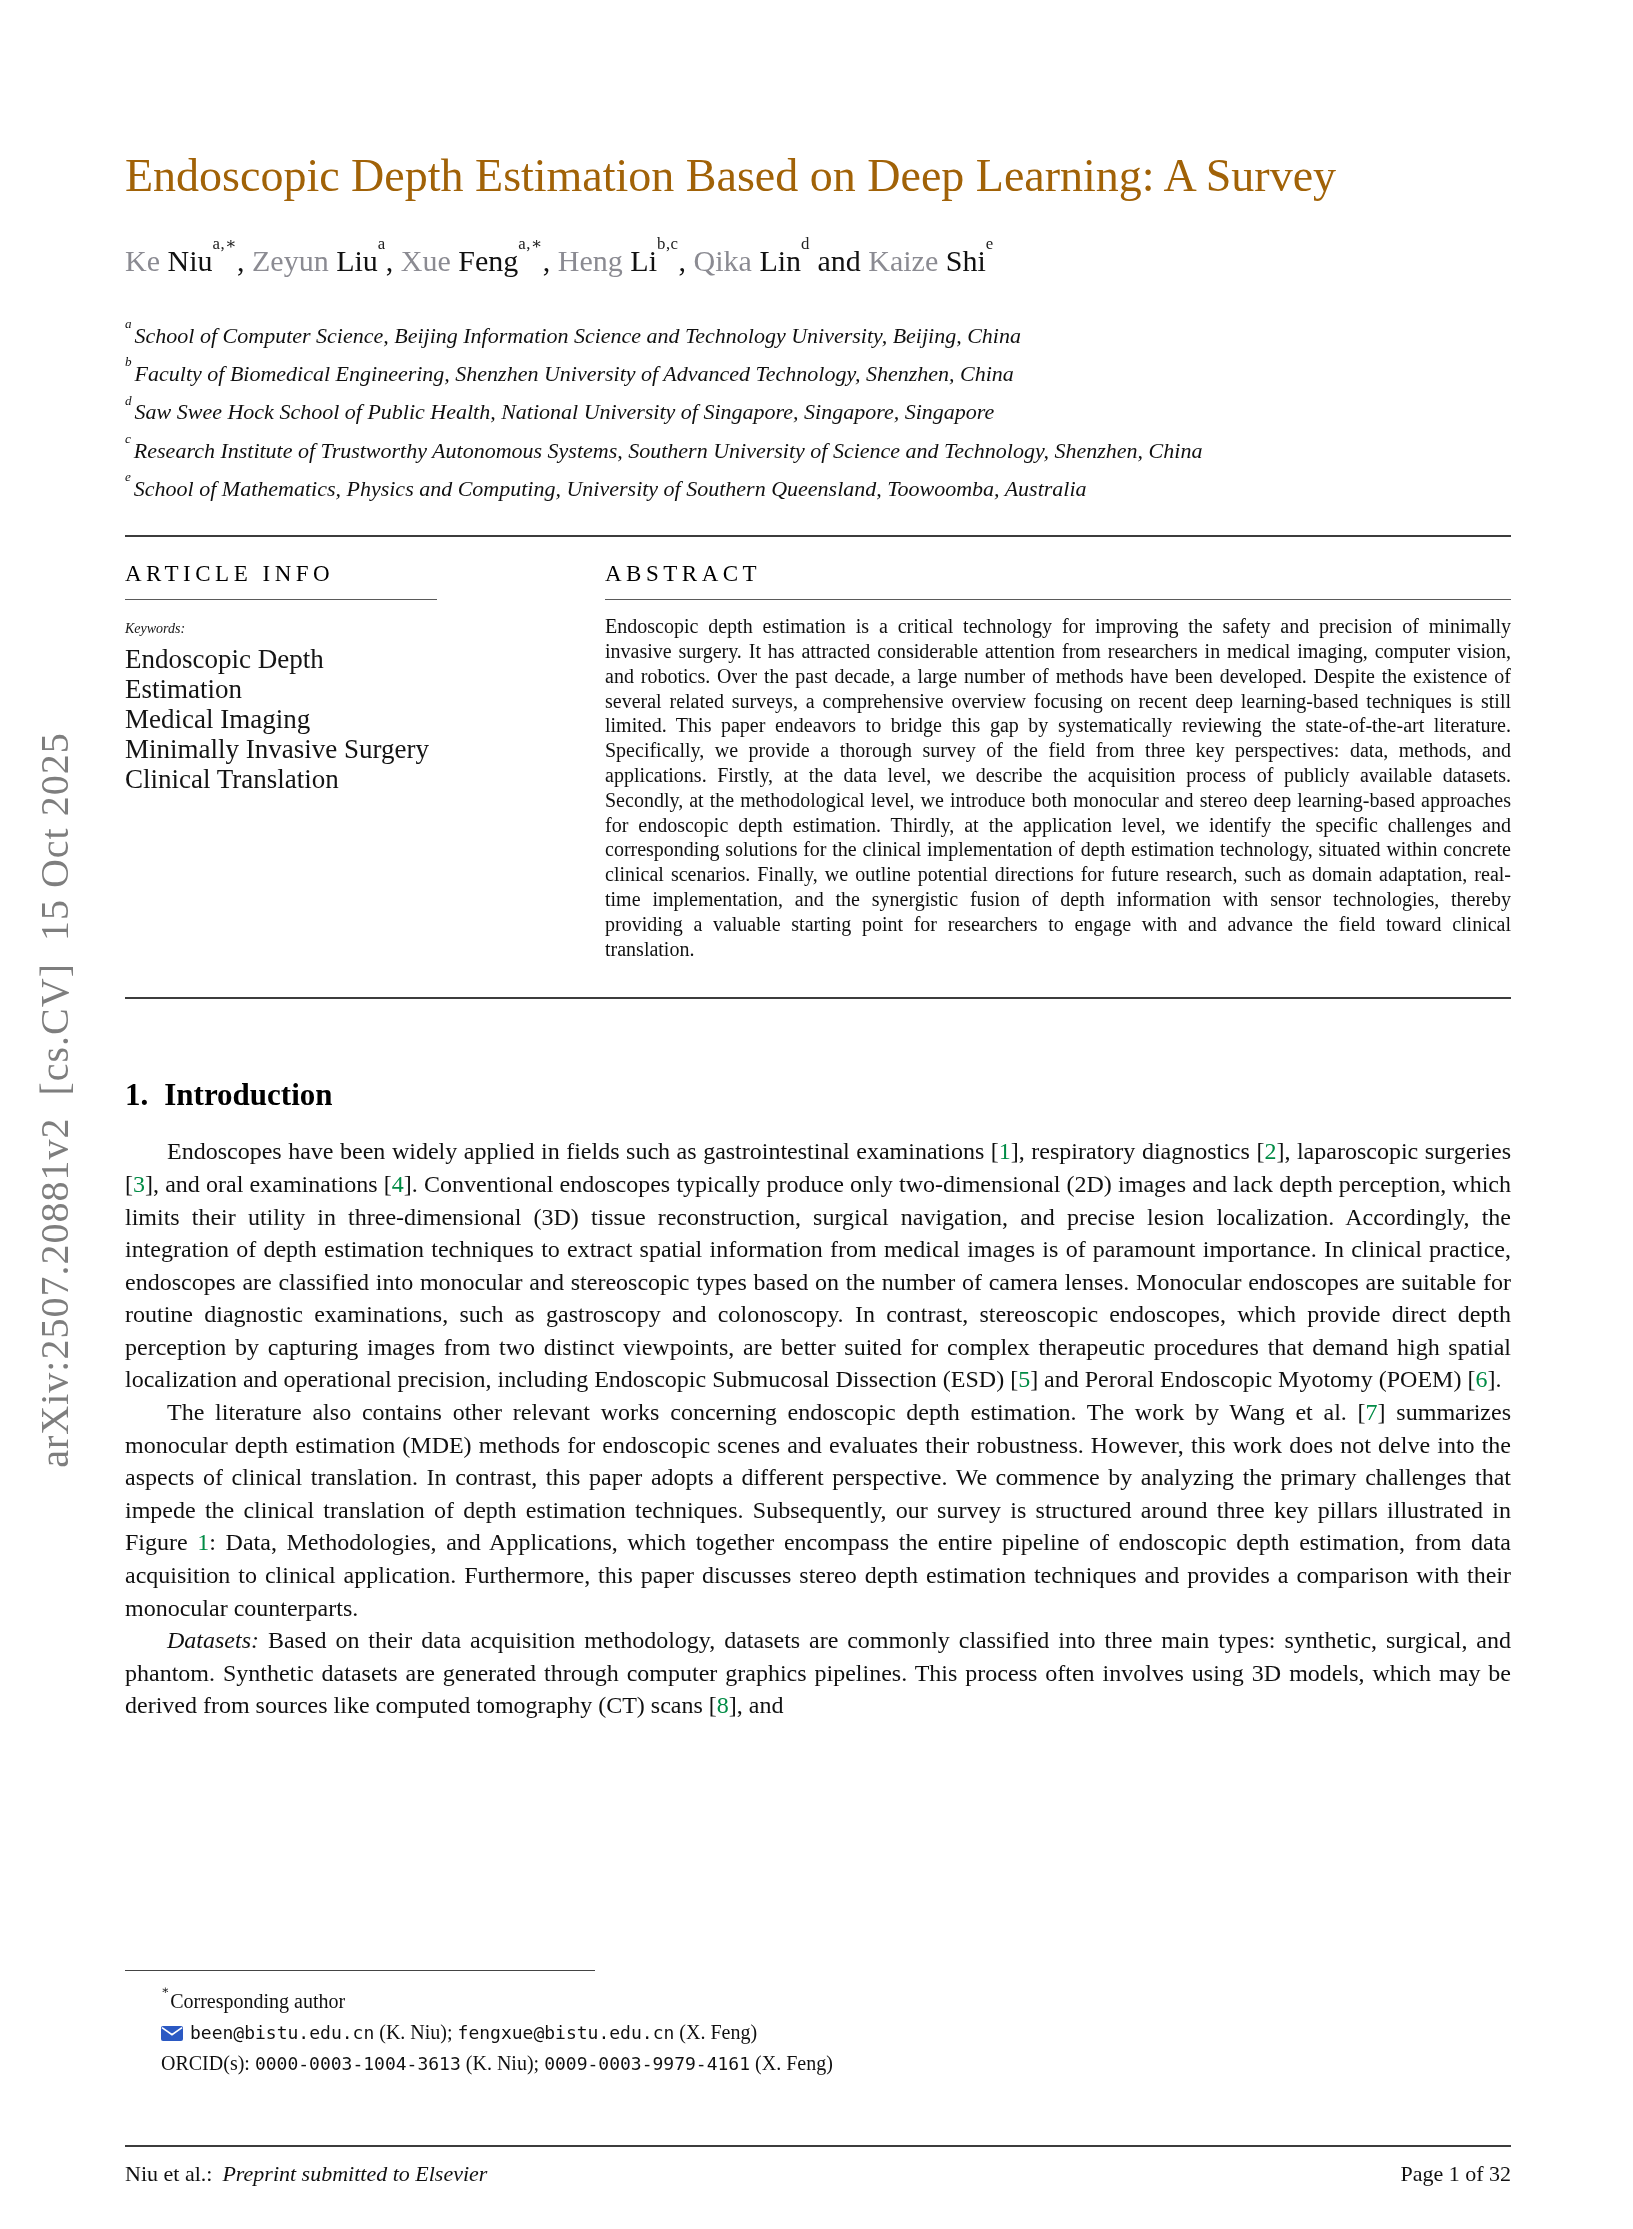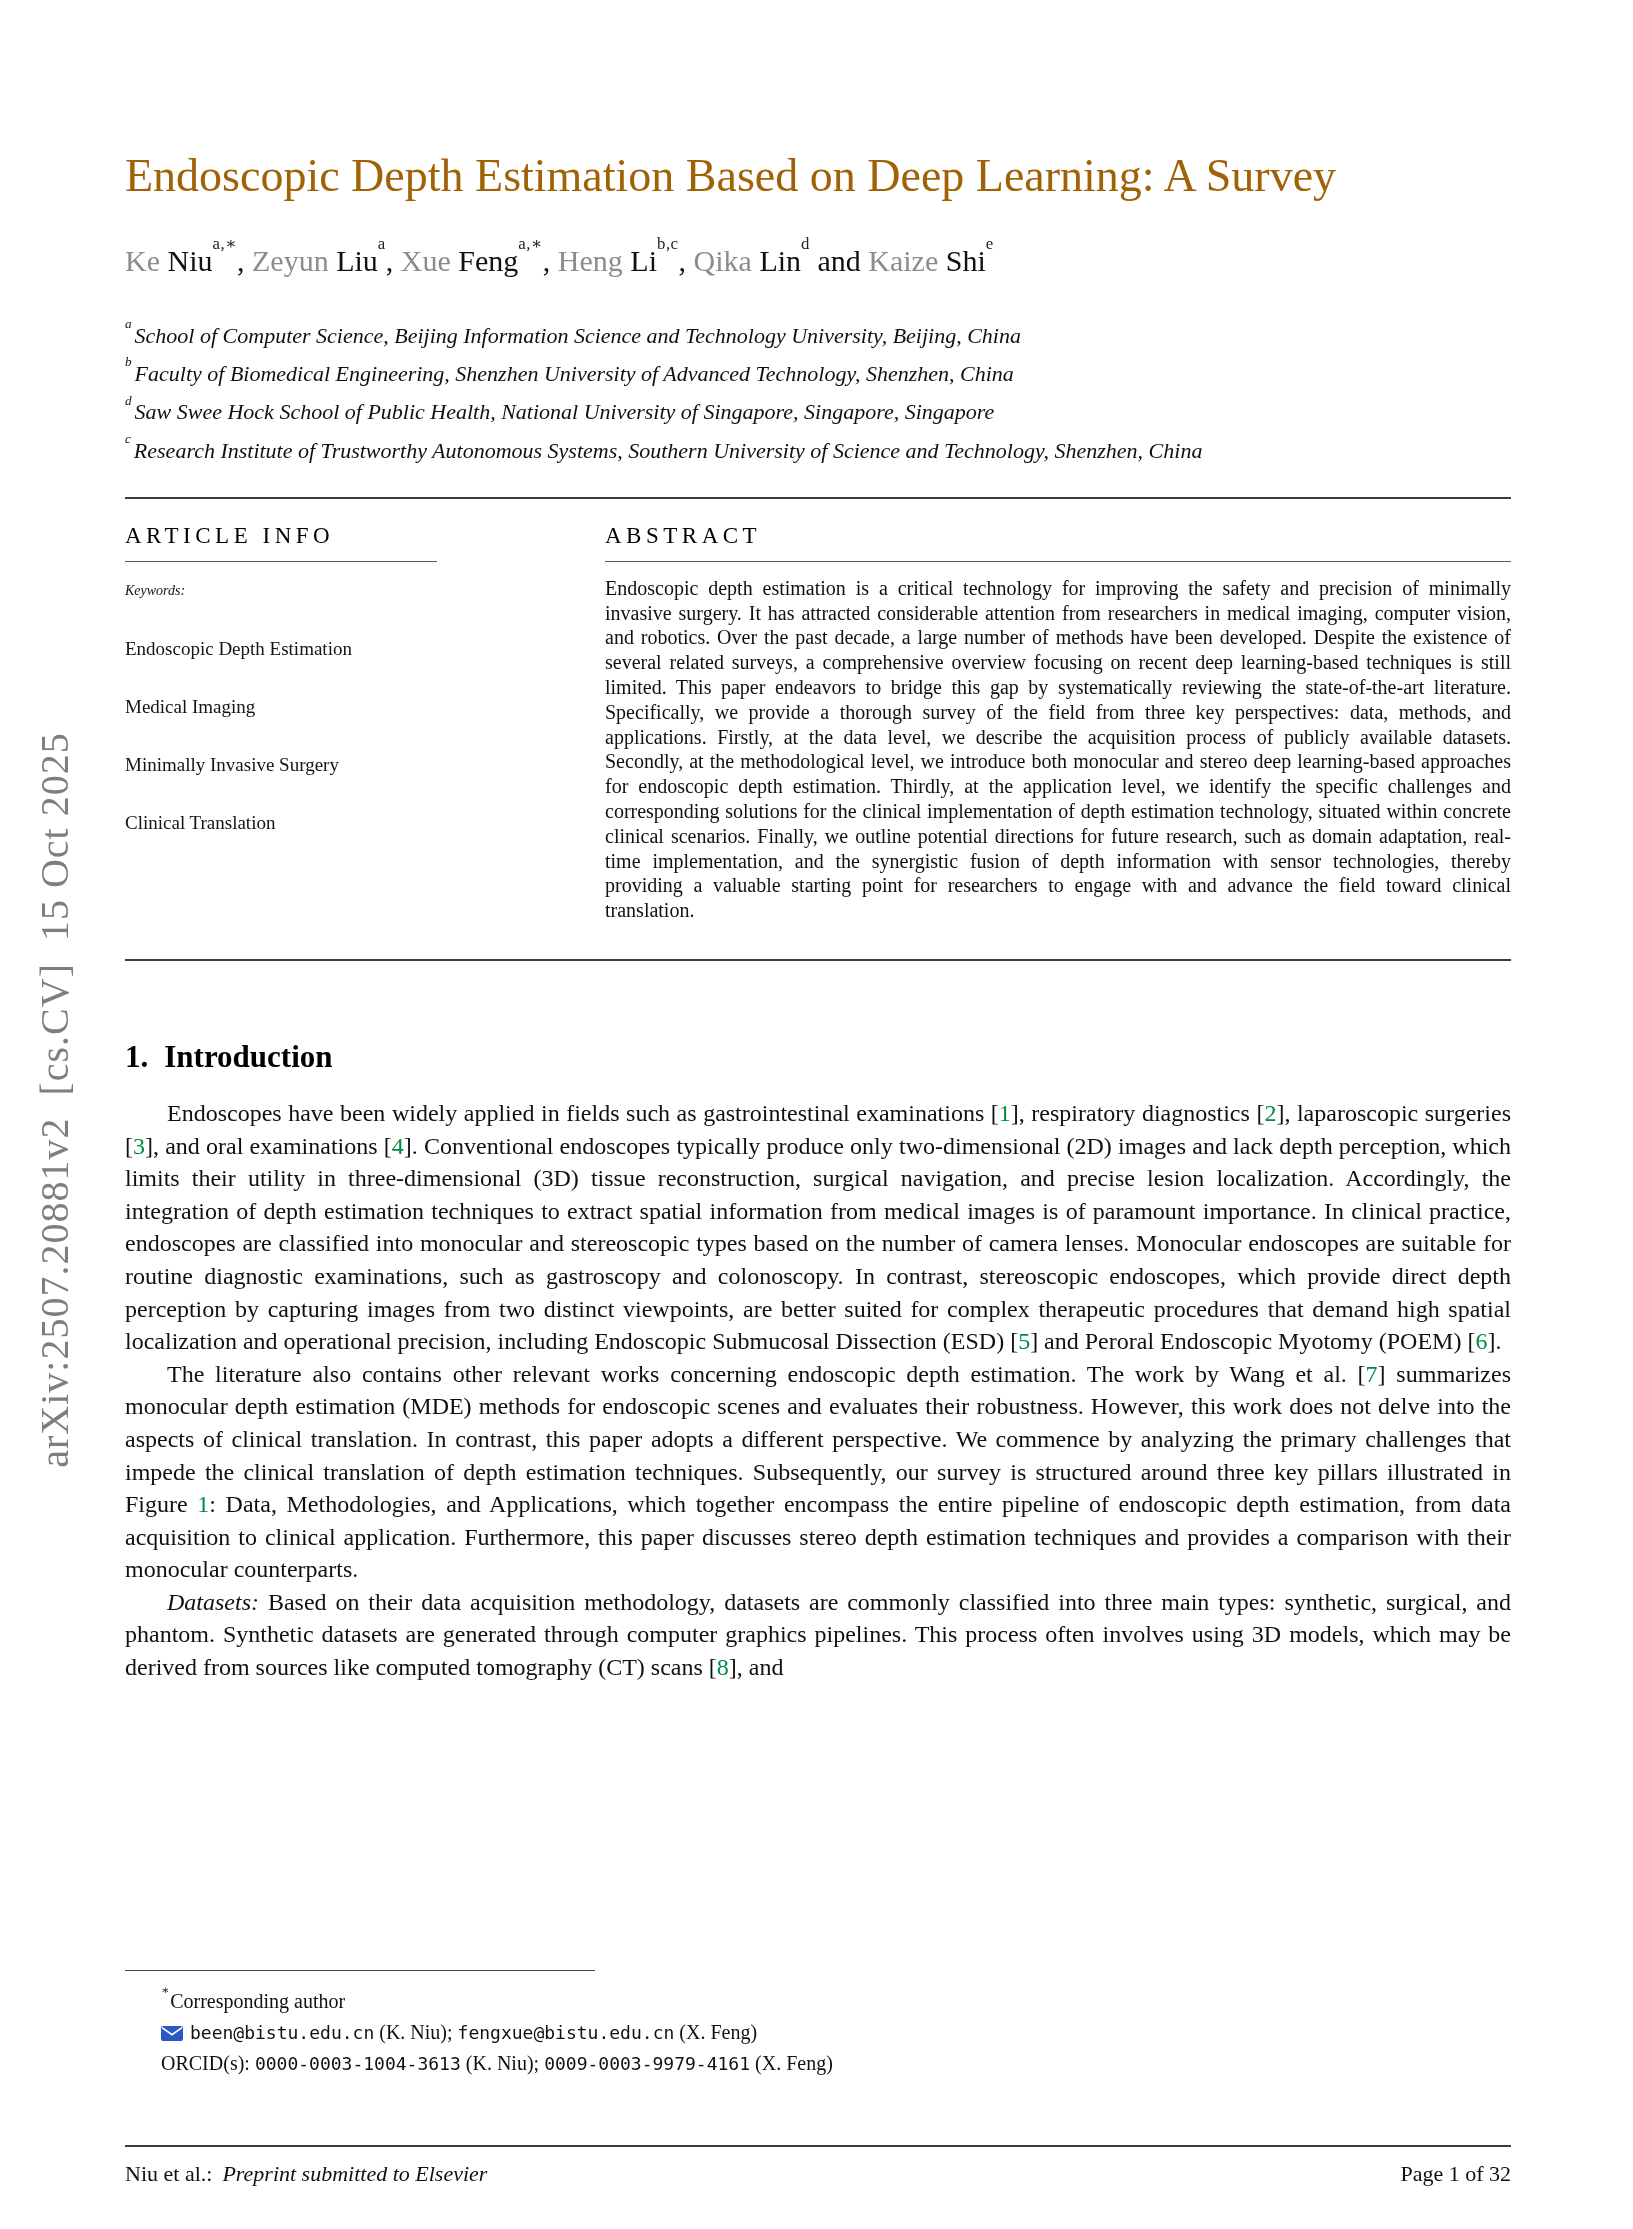--- a/index.html
+++ b/index.html
@@ -22,21 +22,21 @@
   .rule{border:none;border-top:2px solid #3c3c3c;margin:0;}
   .rule.top{margin-top:30px;}
   .rule.bottom{margin-top:36px;}
   .subrule{border:none;border-top:1px solid #5a5a5a;margin:0;}
 
   .meta{display:flex;margin-top:8px;align-items:flex-start;}
   .col-left{width:312px;margin-right:168px;flex:none;}
   .col-right{flex:1;min-width:0;}
   .col-heading{font-size:23px;letter-spacing:4.5px;padding:16px 0 12px 0;color:#000;}
   .kw-label{font-style:italic;font-size:14px;line-height:30px;margin-top:14px;}
-  .keyword{font-size:19px;line-height:30px;margin-top:28px;}
+  .keyword{font-size:27px;line-height:30px;}
   .abstract-text{margin:14px 0 0 0;font-size:20px;line-height:24.8px;text-align:justify;color:#101010;}
 
   .section-heading{margin:78px 0 0 0;font-size:31px;font-weight:bold;color:#000;}
   .sec-num{margin-right:16px;}
   .body-text{margin-top:22px;}
   .body-par{margin:0;font-size:24px;line-height:32.6px;text-align:justify;text-indent:42px;color:#101010;}
 
   .seg-c,.seg-r{color:#008b45;cursor:pointer;}
   .seg-i{font-style:italic;}
   .seg-m,.seg-e,.seg-o{font-family:"DejaVu Sans Mono","Liberation Mono",monospace;font-size:0.9em;}
@@ -69,20 +69,21 @@
 
     <h1 class="title">Endoscopic Depth Estimation Based on Deep Learning: A Survey</h1>
 
     <div class="authors" id="authors"><span class="author"><span class="given">Ke </span><span class="family">Niu</span><sup class="asup">a,∗</sup></span><span class="asep">, </span><span class="author"><span class="given">Zeyun </span><span class="family">Liu</span><sup class="asup">a</sup></span><span class="asep">, </span><span class="author"><span class="given">Xue </span><span class="family">Feng</span><sup class="asup">a,∗</sup></span><span class="asep">, </span><span class="author"><span class="given">Heng </span><span class="family">Li</span><sup class="asup">b,c</sup></span><span class="asep">, </span><span class="author"><span class="given">Qika </span><span class="family">Lin</span><sup class="asup">d</sup></span><span class="asep"> and </span><span class="author"><span class="given">Kaize </span><span class="family">Shi</span><sup class="asup">e</sup></span></div>
 
     <div class="affiliations" id="affiliations">
         <div class="affiliation"><sup class="affsup">a</sup><span class="afftext">School of Computer Science, Beijing Information Science and Technology University, Beijing, China</span></div>
         <div class="affiliation"><sup class="affsup">b</sup><span class="afftext">Faculty of Biomedical Engineering, Shenzhen University of Advanced Technology, Shenzhen, China</span></div>
         <div class="affiliation"><sup class="affsup">d</sup><span class="afftext">Saw Swee Hock School of Public Health, National University of Singapore, Singapore, Singapore</span></div>
         <div class="affiliation"><sup class="affsup">c</sup><span class="afftext">Research Institute of Trustworthy Autonomous Systems, Southern University of Science and Technology, Shenzhen, China</span></div>
+        <div class="affiliation"><sup class="affsup">e</sup><span class="afftext">School of Mathematics, Physics and Computing, University of Southern Queensland, Toowoomba, Australia</span></div>
       </div>
 
     <hr class="rule top">
 
     <div class="meta">
       <div class="col-left">
         <div class="col-heading">ARTICLE INFO</div>
         <hr class="subrule">
         <div class="kw-label">Keywords:</div>
         <div id="keywords">

